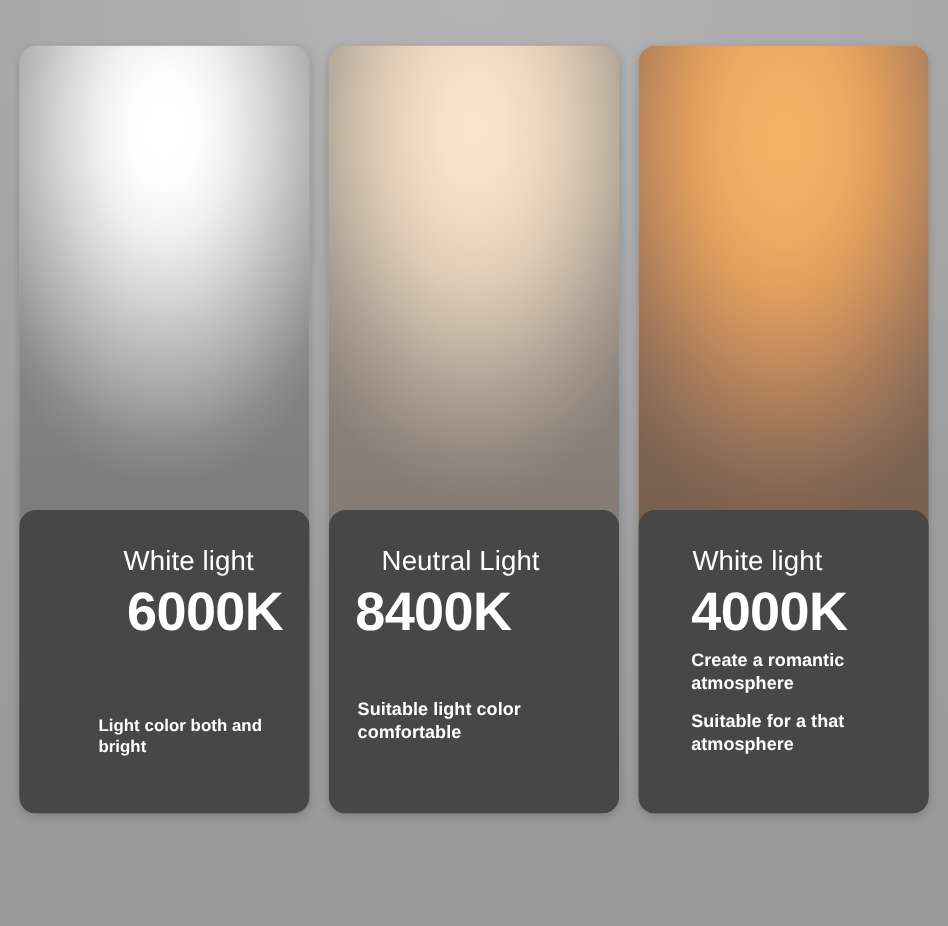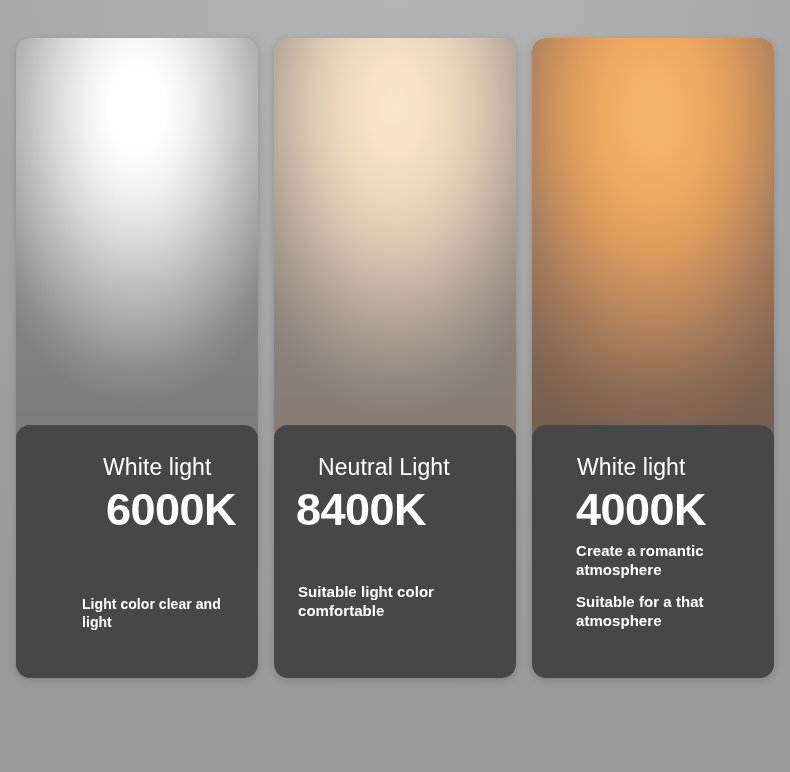--- a/index.html
+++ b/index.html
@@ -183,21 +183,21 @@
   <div class="cards">
 
     <div class="card white">
       <div class="wash"></div>
       <div class="falloff"></div>
       <div class="panel">
         <div class="panel-inner">
           <div class="kind">White light</div>
           <div class="kelvin">6000K</div>
           <div class="notes">
-            <div class="note">Light color clear and light</div>
+            <div class="note">Light color both and bright</div>
           </div>
         </div>
       </div>
     </div>
 
     <div class="card neutral">
       <div class="wash"></div>
       <div class="falloff"></div>
       <div class="panel">
         <div class="panel-inner">

